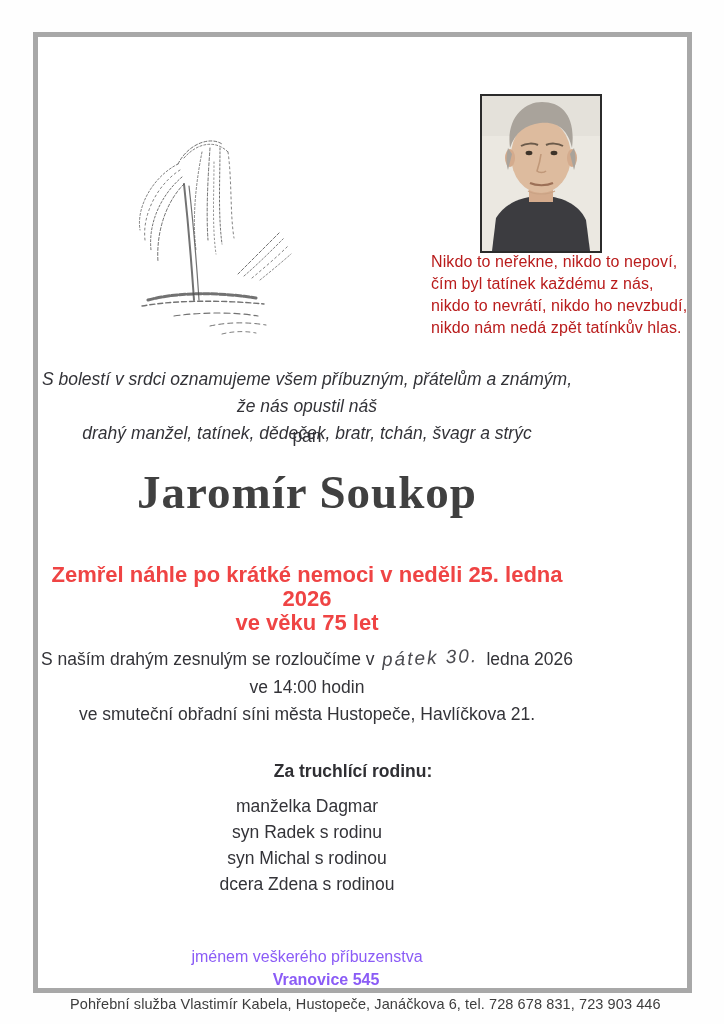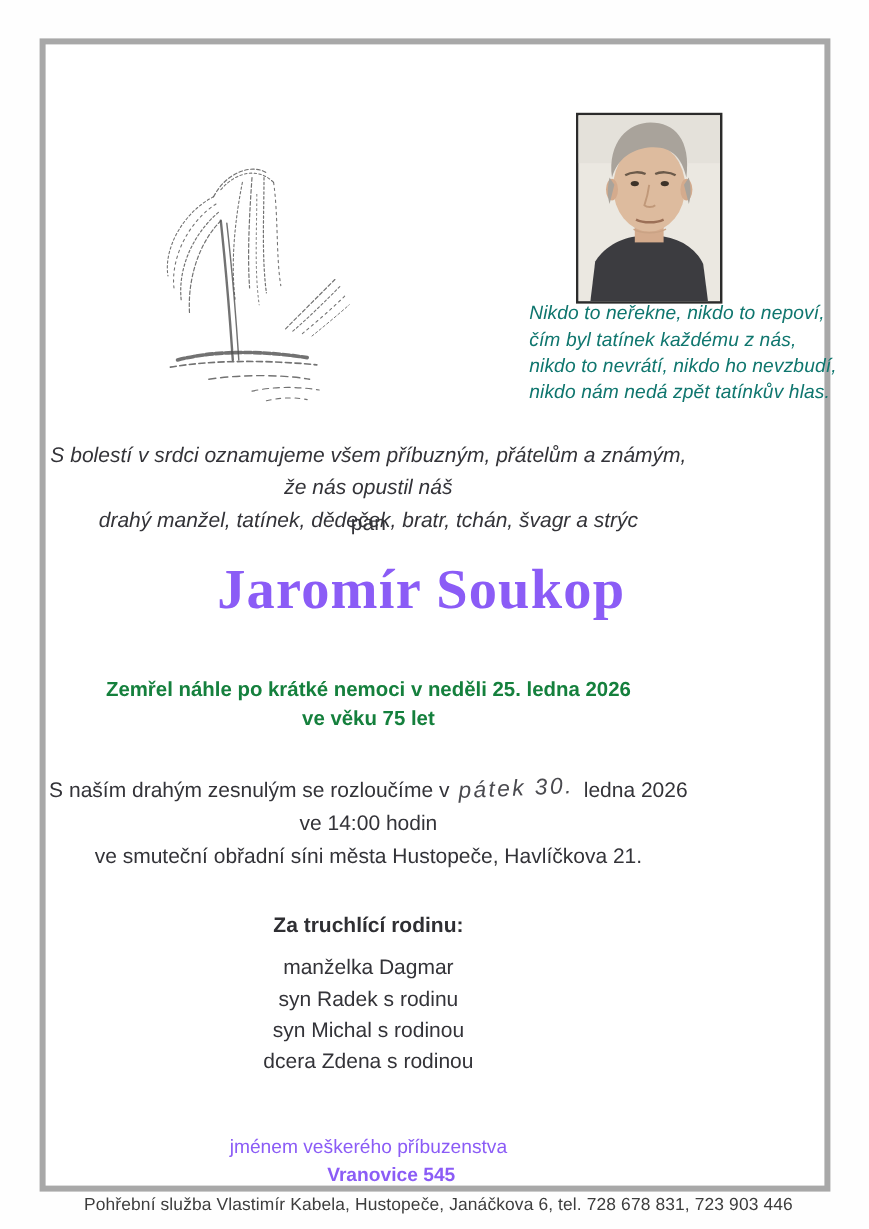--- a/index.html
+++ b/index.html
@@ -31,25 +31,24 @@
     position: absolute;
     left: 480px; top: 94px;
     width: 118px; height: 155px;
     border: 2px solid #2b2b2b;
     box-sizing: content-box;
     overflow: hidden;
     background: #eceae4;
   }
   .poem {
     position: absolute;
-    left: 441px; top: 251px;
-    font-style: italic;
+    left: 431px; top: 251px;
     font-size: 16px;
     line-height: 22px;
-    color: #0f766e;
+    color: #b91c1c;
     white-space: nowrap;
     letter-spacing: 0.1px;
   }
   .centered {
     position: absolute;
     left: 38px;
     width: 538px;
     text-align: center;
   }
   .announcement {
@@ -63,29 +62,28 @@
     top: 426px;
     font-size: 17.5px;
     color: #333338;
   }
   .deceased-name {
     top: 465px;
     font-family: "Liberation Serif", serif;
     font-weight: bold;
     font-size: 47px;
     letter-spacing: 1px;
-    color: #8b5cf6;
-    padding-left: 44px;
+    color: #404040;
   }
   .death-info {
     top: 563px;
     font-weight: bold;
-    font-size: 17px;
+    font-size: 22px;
     line-height: 24px;
-    color: #15803d;
+    color: #ef4444;
   }
   .farewell {
     top: 645px;
     font-size: 17.5px;
     line-height: 27.5px;
     color: #333338;
   }
   .handwritten {
     display: inline-block;
     font-style: italic;
@@ -93,20 +91,21 @@
     letter-spacing: 2px;
     color: #4b4b50;
     transform: rotate(-2.5deg) translateY(-1px);
     margin: 0 3px;
   }
   .mourners-heading {
     top: 761px;
     font-weight: bold;
     font-size: 17.5px;
     color: #2f2f33;
+    padding-left: 46px;
   }
   .mourners-list {
     top: 793px;
     font-size: 17.5px;
     line-height: 26px;
     color: #333338;
   }
   .closing {
     top: 946px;
     font-size: 16px;

